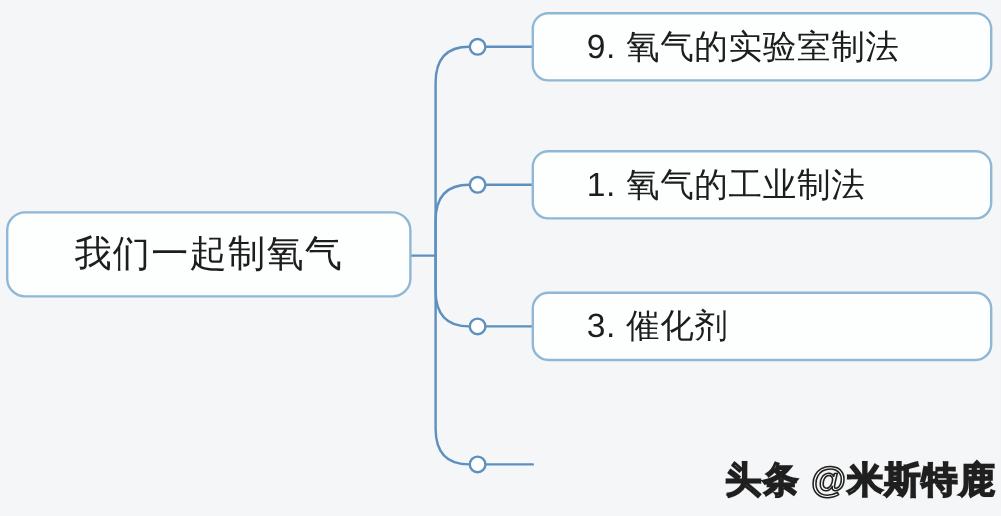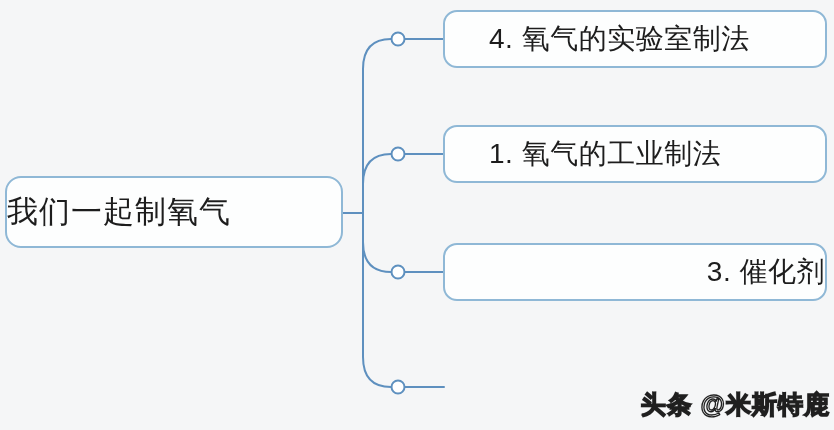--- a/index.html
+++ b/index.html
@@ -30,41 +30,42 @@
     color: #1d1d1d;
     display: flex;
     align-items: center;
   }
   .node.root {
     left: 5px;
     top: 176px;
     width: 338px;
     height: 72px;
     border-radius: 16px;
+    justify-content: center;
     font-size: 31px;
     letter-spacing: 1px;
   }
   .node.child {
     left: 443px;
     width: 384px;
     height: 58px;
     border-radius: 14px;
     padding-left: 44px;
     font-size: 28px;
     letter-spacing: 0.5px;
   }
   .child-1 { top: 10px; }
   .child-2 { top: 125px; }
-  .child-3 { top: 243px; justify-content: flex-end; }
+  .child-3 { top: 243px; }
   .child-4 { top: 358px; }
   .watermark {
     position: absolute;
     right: 4px;
     bottom: 9px;
-    font-size: 25px;
+    font-size: 30px;
     font-weight: bold;
     letter-spacing: 1px;
     color: #ffffff;
     -webkit-text-stroke: 1.3px #1f1f1f;
     text-shadow: 0 0 1px #1f1f1f;
     white-space: nowrap;
   }
 </style>
 </head>
 <body>
@@ -91,21 +92,21 @@
       <circle cx="398" cy="272" r="6.5" fill="#ffffff"></circle>
       <circle cx="398" cy="387" r="6.5" fill="#ffffff"></circle>
     </g>
   </svg>
 
   <div class="node root">
     <span>我们一起制氧气</span>
   </div>
 
   <div class="node child child-1">
-    <span>4. 氧气的实验室制法</span>
+    <span>9. 氧气的实验室制法</span>
   </div>
 
   <div class="node child child-2">
     <span>1. 氧气的工业制法</span>
   </div>
 
   <div class="node child child-3">
     <span>3. 催化剂</span>
   </div>
 

